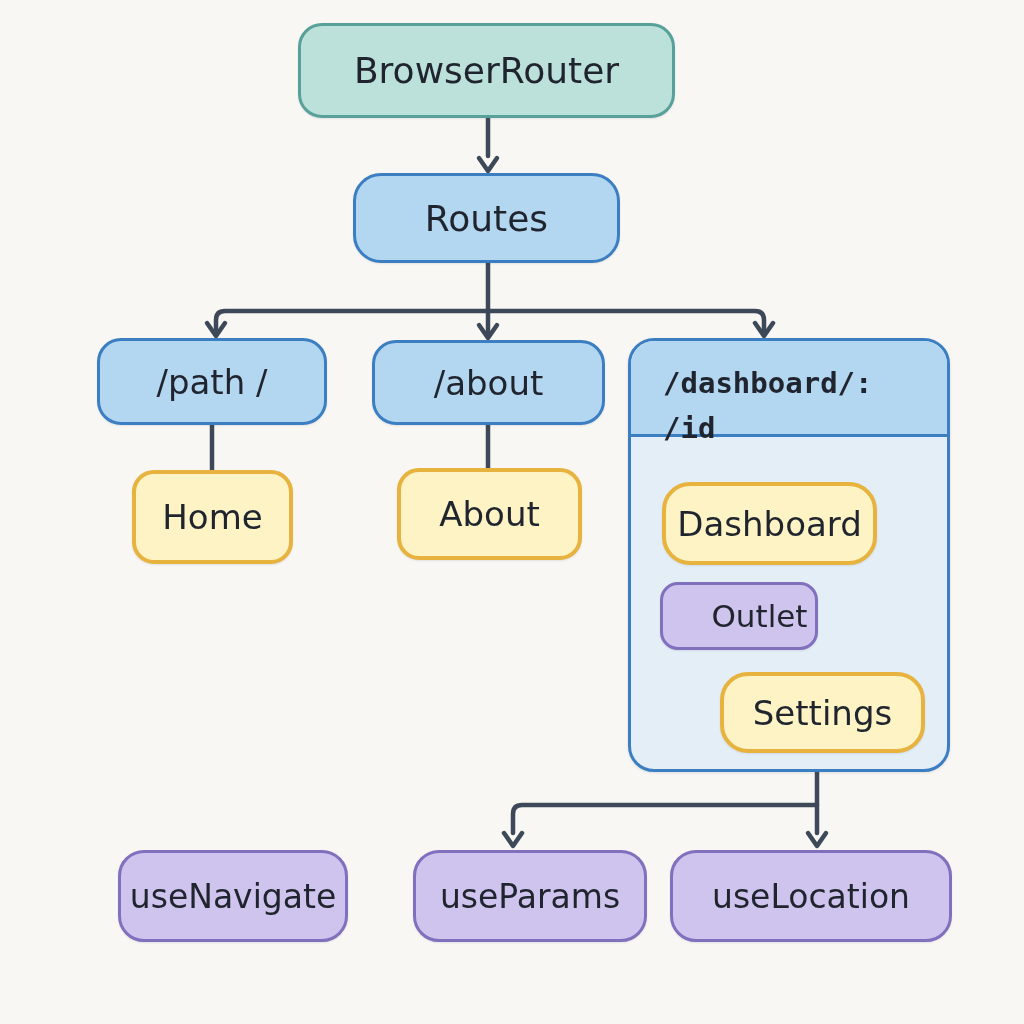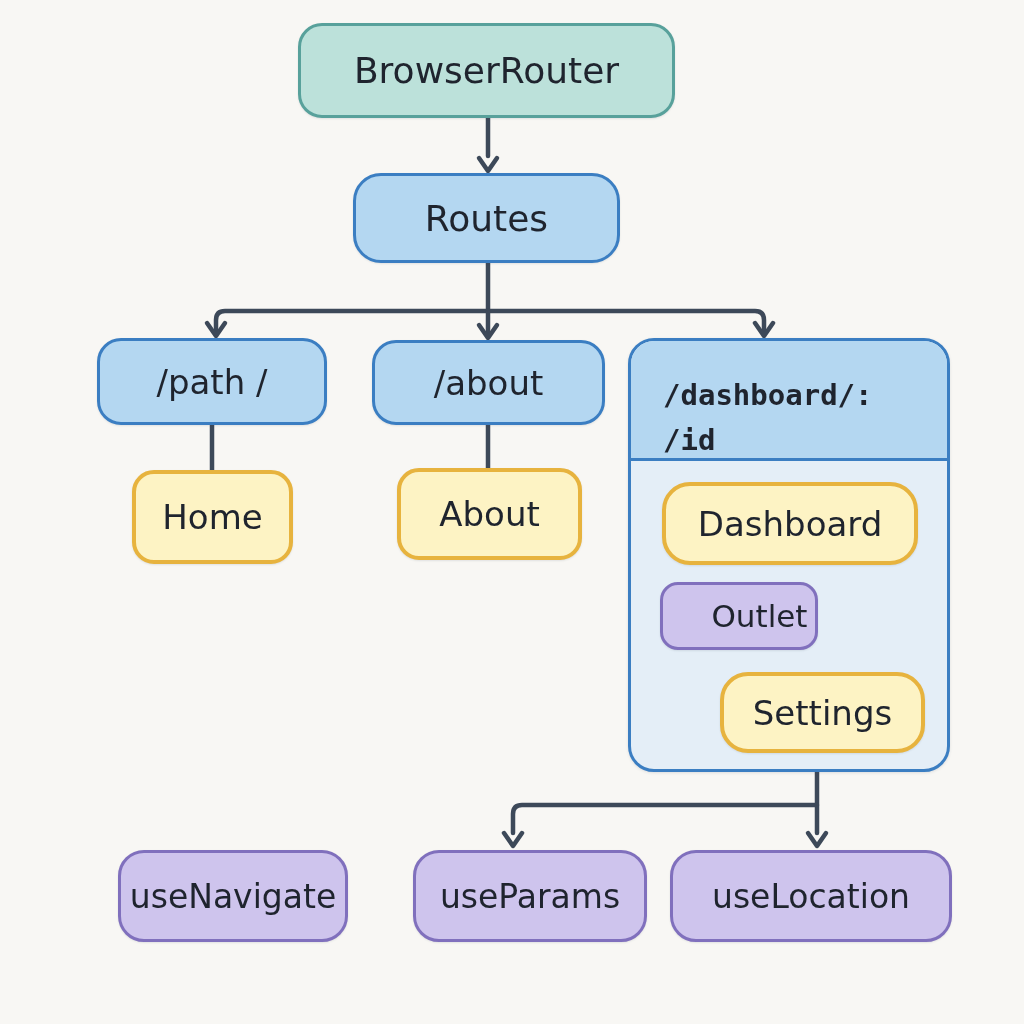--- a/index.html
+++ b/index.html
@@ -30,26 +30,26 @@
   .n-route-about{left:372px;top:340px;width:233px;height:85px;border-radius:24px;font-size:34px;}
   .n-home{left:132px;top:470px;width:161px;height:94px;border-radius:22px;font-size:34px;}
   .n-about{left:397px;top:468px;width:185px;height:92px;border-radius:22px;font-size:34px;}
 
   .panel{
     position:absolute;left:628px;top:338px;width:322px;height:434px;box-sizing:border-box;
     background:var(--panel-fill);border:3.5px solid var(--blue-border);border-radius:26px;
     overflow:hidden;box-shadow:0 1px 3px rgba(60,70,90,0.14);
   }
   .panel-header{
-    box-sizing:border-box;width:100%;height:120px;background:var(--blue-fill);
+    box-sizing:border-box;width:100%;height:96px;background:var(--blue-fill);
     border-bottom:3px solid var(--blue-border);
     font-family:"DejaVu Sans Mono","Liberation Mono",monospace;font-weight:bold;
-    font-size:29px;color:var(--text);padding:32px 0 0 32px;line-height:1.55;
+    font-size:29px;color:var(--text);padding:20px 0 0 32px;line-height:1.55;
   }
-  .n-dashboard{left:662px;top:482px;width:256px;height:83px;border-radius:28px;font-size:34px;justify-content:center;}
+  .n-dashboard{left:662px;top:482px;width:215px;height:83px;border-radius:28px;font-size:34px;justify-content:center;}
   .n-outlet{left:660px;top:582px;width:158px;height:68px;border-radius:18px;font-size:31px;padding-left:41px;}
   .n-settings{left:720px;top:672px;width:205px;height:81px;border-radius:28px;font-size:34px;}
 
   .n-use-navigate{left:118px;top:850px;width:230px;height:92px;border-radius:26px;font-size:33px;}
   .n-use-params{left:413px;top:850px;width:234px;height:92px;border-radius:26px;font-size:33px;}
   .n-use-location{left:670px;top:850px;width:282px;height:92px;border-radius:26px;font-size:33px;}
 </style>
 </head>
 <body>
 

